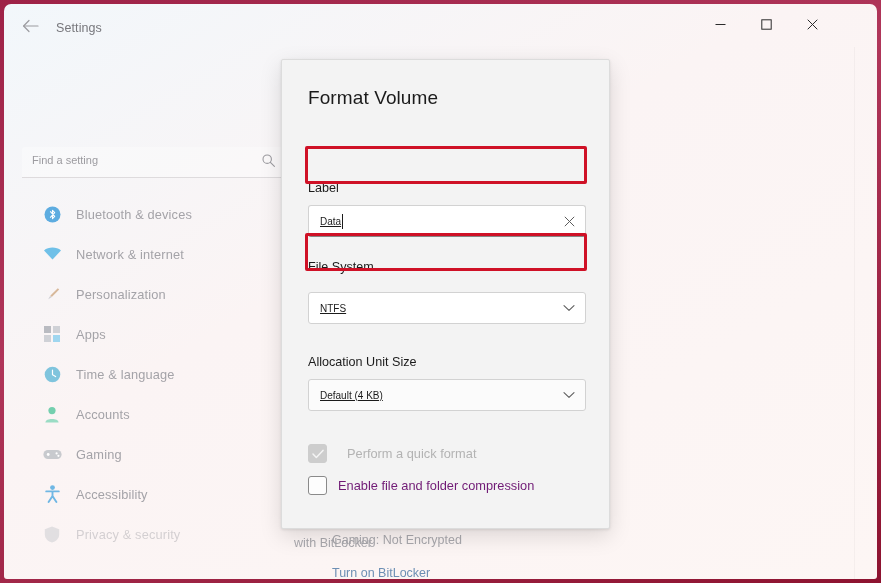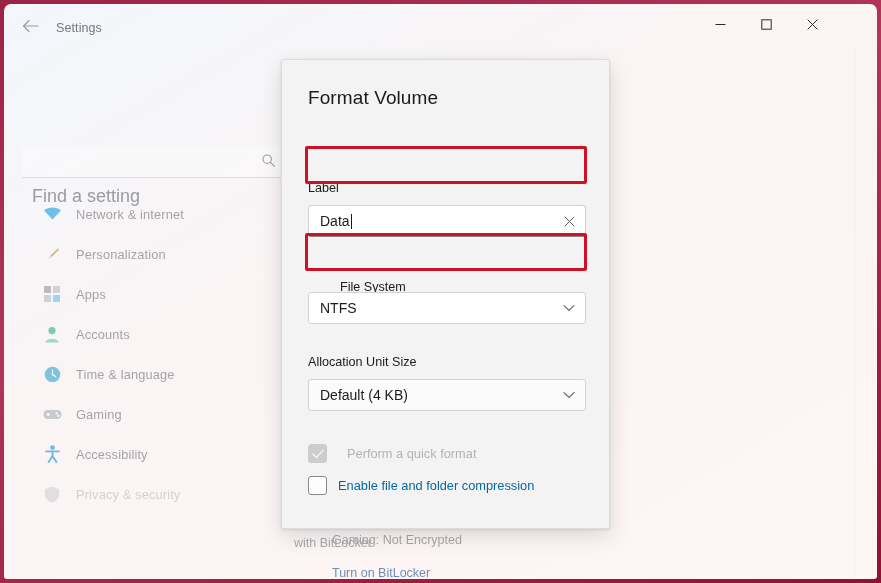--- a/index.html
+++ b/index.html
@@ -57,21 +57,21 @@
   
   #search-wrap {
     position: absolute; left: 18px; top: 143px;
     width: 262px; height: 31px;
     border-bottom: 1px solid #dedbdd;
     background: rgba(255,255,255,0.32);
     border-radius: 3px 3px 0 0;
   }
   #search-input {
     position: absolute; left: 10px; top: 7px;
-    font-size: 18px; color: #9c9ba0; margin-top: 32px;
+    font-size: 11px; color: #9c9ba0;
   }
   #search-icon {
     position: absolute; right: 8px; top: 6px;
     color: #9c9ba0;
   }
 
   
   #sidebar {
     position: absolute; left: 0; top: 190px;
     width: 278px; height: 385px;
@@ -146,21 +146,21 @@
   }
   #dialog-title {
     position: absolute; left: 26px; top: 27px;
     font-size: 19px; color: #1b1b1b; font-weight: 400; letter-spacing: .1px;
   }
   .field-label {
     position: absolute;
     font-size: 12.6px; color: #1b1b1b;
   }
   #label-label      { left: 26px; top: 121px; }
-  #filesystem-label { left: 26px; top: 220px; margin-left: 32px; }
+  #filesystem-label { left: 26px; top: 200px; }
   #alloc-label      { left: 26px; top: 295px; }
 
   
   .redbox {
     position: absolute;
     border: 3px solid #cf1126;
     border-radius: 2px;
   }
   #red-label { left: 301px; top: 142px; width: 282px; height: 38px; z-index: 30; }
   #red-fs    { left: 301px; top: 229px; width: 282px; height: 38px; z-index: 30; }
@@ -169,21 +169,21 @@
     position: absolute;
     left: 26px;
     width: 278px; height: 32px;
     background: #ffffff;
     border: 1px solid #d2d2d2;
     border-radius: 3px;
     display: flex; align-items: center;
   }
   .ctl .val {
     margin-left: 11px;
-    font-size: 14px; color: #1b1b1b;
+    font-size: 10px; color: #1b1b1b; text-decoration: underline;
   }
   #ctl-label { top: 145px; border-bottom-color: #868686; }
   #ctl-fs    { top: 232px; justify-content: space-between; }
   #ctl-alloc { top: 319px; background:#fbfbfb; }
 
   #caret {
     width: 1px; height: 15px;
     background: #1b1b1b;
     margin-left: 1px;
   }
@@ -208,21 +208,21 @@
     background: #fdfdfd;
     margin-right: 11px;
     display: flex; align-items: center; justify-content: center;
     flex: none;
   }
   .cbox.checked-disabled {
     background: #cdcdcd;
     border-color: #cdcdcd;
     color: #f4f4f4;
   }
-  .cbtext { font-size: 12.8px; color: #0369a1; }
+  .cbtext { font-size: 12.8px; color: #701a75; }
   .cbrow.disabled .cbtext { color: #b3b3b3; margin-left: 9px; }
 
   
   .dlgbtn {
     position: absolute;
     top: 469px;
     width: 134px; height: 30px;
     background: #fdfdfd;
     border: 1px solid #dadada;
     border-bottom-color: #cfcfcf;
@@ -286,20 +286,29 @@
         <svg width="15" height="15" viewBox="0 0 15 15" fill="none" stroke="currentColor" stroke-width="1.1">
           <circle cx="6.2" cy="6.2" r="4.2"></circle>
           <path d="M9.4 9.4 L13.4 13.4" stroke-linecap="round"></path>
         </svg>
       </span>
     </div>
 
     <div id="sidebar">
 
 
+      <div class="nav-item">
+        <span class="nav-ico">
+          <svg width="17" height="17" viewBox="0 0 17 17">
+            <circle cx="8.5" cy="8.5" r="8" fill="#5dace0"></circle>
+            <path d="M6.2 5.3 L10.7 10.3 L8.5 12.6 V4.4 L10.7 6.7 L6.2 11.7" fill="none" stroke="#ffffff" stroke-width="1.1" stroke-linejoin="round"></path>
+          </svg>
+        </span>
+        <span class="nav-label">Bluetooth &amp; devices</span>
+      </div>
 
       <div class="nav-item">
         <span class="nav-ico">
           <svg width="19" height="14" viewBox="0 0 19 14">
             <path d="M1 3.4 C5.5 -0.4 13.5 -0.4 18 3.4 L9.5 12.6 Z" fill="#6fc0e8"></path>
           </svg>
         </span>
         <span class="nav-label">Network &amp; internet</span>
       </div>
 
@@ -320,36 +329,36 @@
             <rect x="9" y="0" width="7" height="7" fill="#cfd1d6"></rect>
             <rect x="0" y="9" width="7" height="7" fill="#cfd1d6"></rect>
             <rect x="9" y="9" width="7" height="7" fill="#9fd6ef"></rect>
           </svg>
         </span>
         <span class="nav-label">Apps</span>
       </div>
 
       <div class="nav-item">
         <span class="nav-ico">
+          <svg width="17" height="17" viewBox="0 0 17 17">
+            <circle cx="8.5" cy="8.5" r="7.8" fill="#7fc4dd"></circle>
+            <path d="M8.5 4.2 V8.7 L11.6 10.6" fill="none" stroke="#ffffff" stroke-width="1.2" stroke-linecap="round"></path>
+          </svg>
+        </span>
+        <span class="nav-label">Time &amp; language</span>
+      </div>
+
+      <div class="nav-item">
+        <span class="nav-ico">
           <svg width="16" height="17" viewBox="0 0 16 17">
             <circle cx="8" cy="4.6" r="3.6" fill="#74cfae"></circle>
             <path d="M1.4 16.4 C1.4 11.8 14.6 11.8 14.6 16.4 Z" fill="#9adcc4"></path>
           </svg>
         </span>
         <span class="nav-label">Accounts</span>
-      </div>
-
-      <div class="nav-item">
-        <span class="nav-ico">
-          <svg width="17" height="17" viewBox="0 0 17 17">
-            <circle cx="8.5" cy="8.5" r="7.8" fill="#7fc4dd"></circle>
-            <path d="M8.5 4.2 V8.7 L11.6 10.6" fill="none" stroke="#ffffff" stroke-width="1.2" stroke-linecap="round"></path>
-          </svg>
-        </span>
-        <span class="nav-label">Time &amp; language</span>
       </div>
 
       <div class="nav-item">
         <span class="nav-ico">
           <svg width="19" height="13" viewBox="0 0 19 13">
             <rect x="0.4" y="2" width="18.2" height="9" rx="4.5" fill="#c8cace"></rect>
             <circle cx="5.2" cy="6.5" r="1.4" fill="#ffffff"></circle>
             <circle cx="13.6" cy="5.4" r="1.1" fill="#ffffff"></circle>
             <circle cx="15.4" cy="7.8" r="1.1" fill="#ffffff"></circle>
           </svg>

